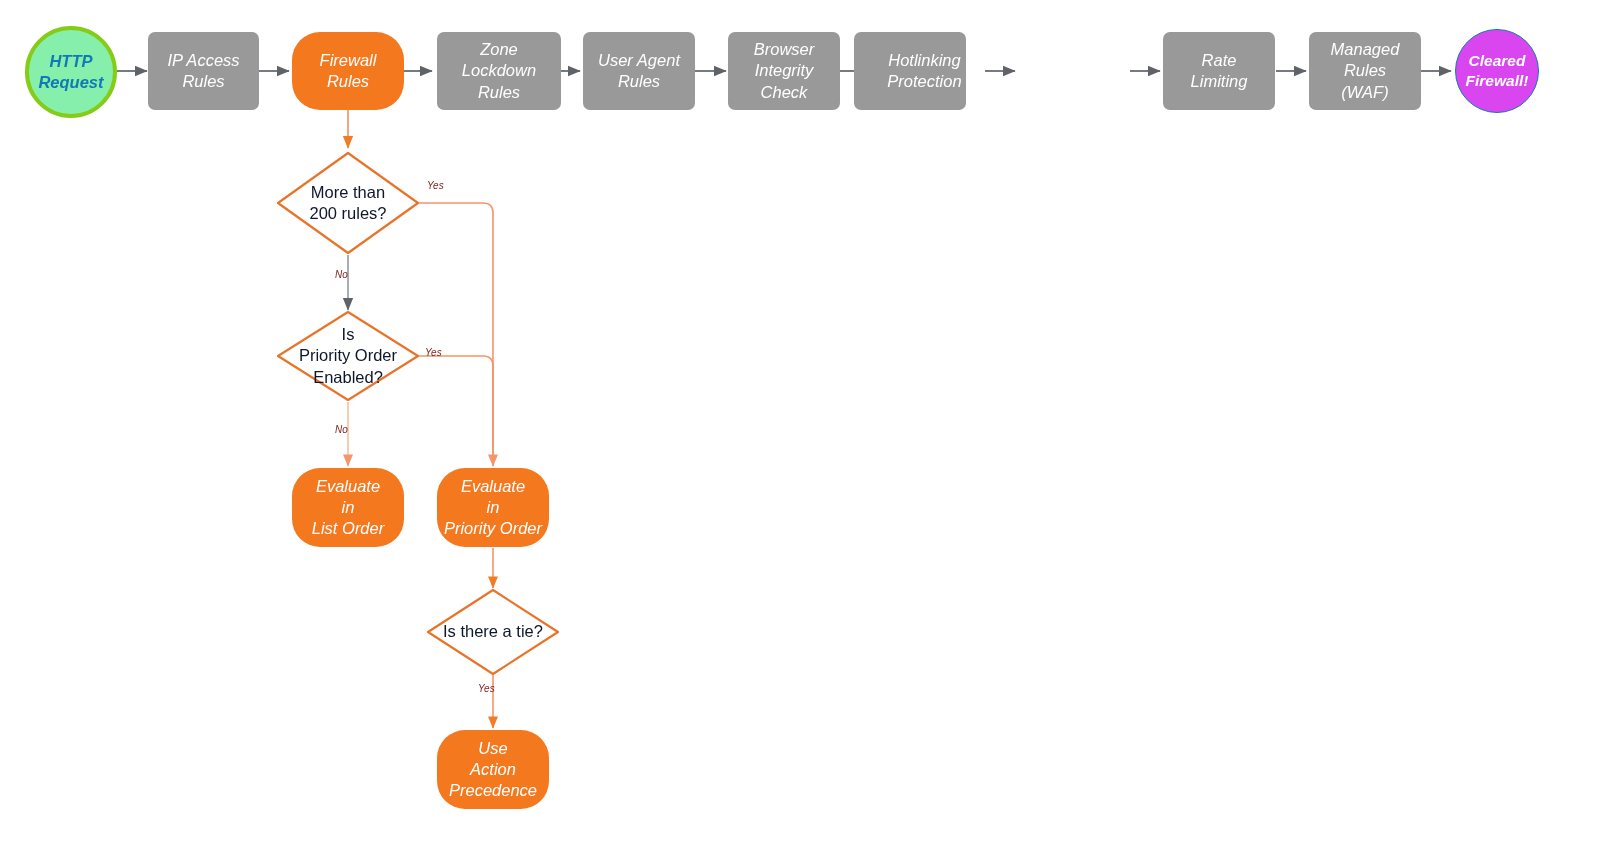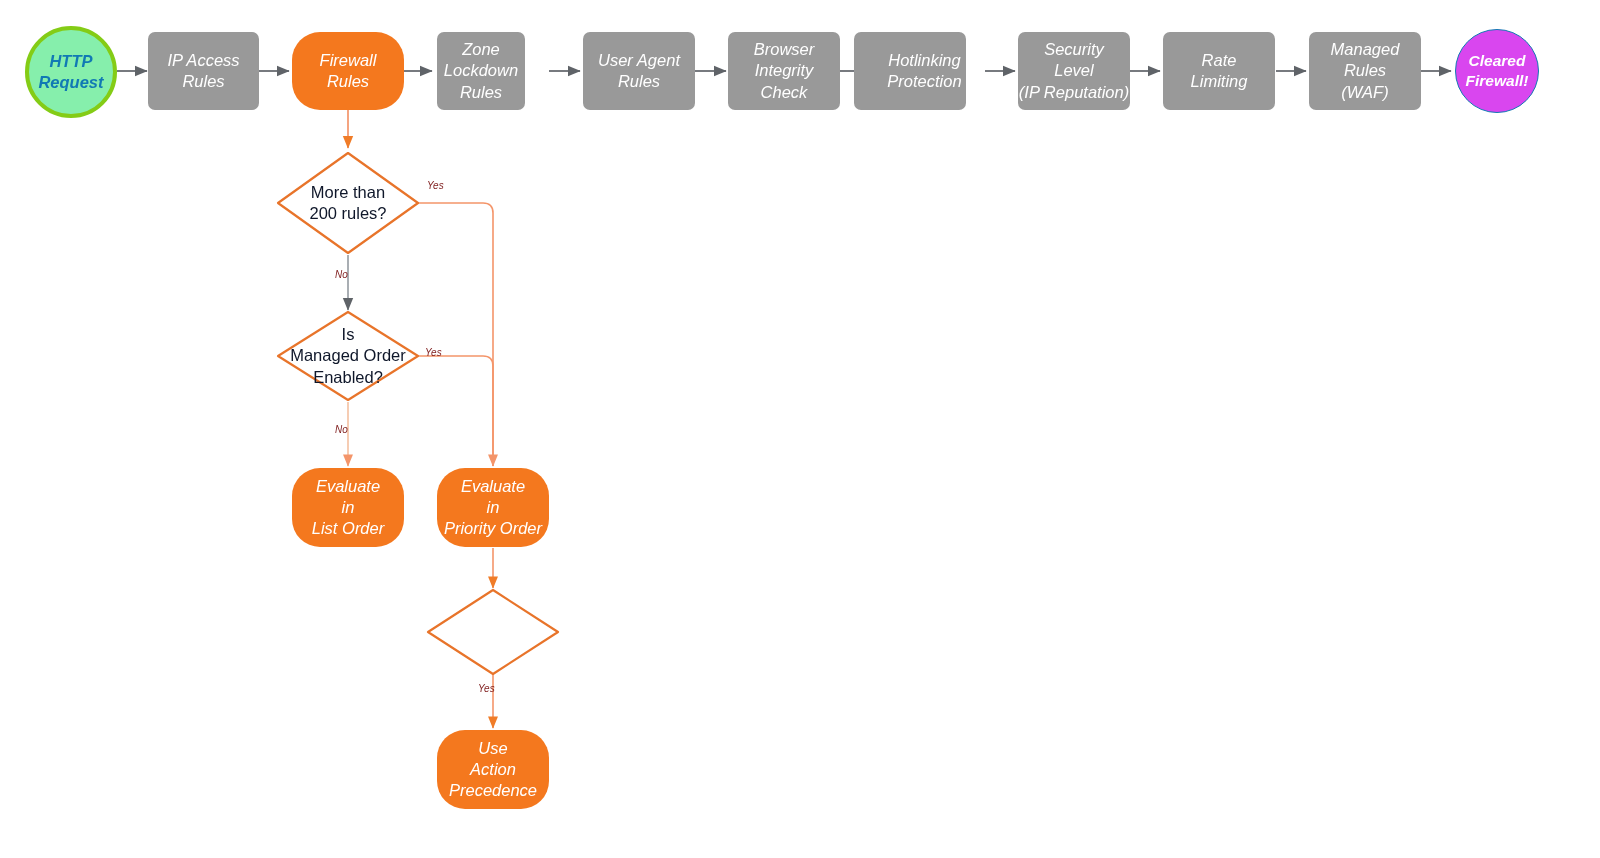--- a/index.html
+++ b/index.html
@@ -137,55 +137,53 @@
 
   <div class="node terminator term-start" style="left:25px; top:26px; width:92px; height:92px;">HTTP
 Request</div>
 
   <div class="node proc proc-gray" style="left:148px; top:32px; width:111px; height:78px;text-align:center;">IP Access
 Rules</div>
 
   <div class="node proc proc-orange" style="left:292px; top:32px; width:112px; height:78px;">Firewall
 Rules</div>
 
-  <div class="node proc proc-gray" style="left:437px; top:32px; width:88px; height:78px;">Zone
+  <div class="node proc proc-gray" style="left:437px; top:32px; width:124px; height:78px;">Zone
 Lockdown
 Rules</div>
 
   <div class="node proc proc-gray" style="left:583px; top:32px; width:112px; height:78px;">User Agent
 Rules</div>
 
   <div class="node proc proc-gray" style="left:728px; top:32px; width:112px; height:78px;">Browser
 Integrity
 Check</div>
 
   <div class="node proc proc-gray" style="left:854px; top:32px; width:112px; height:78px;padding-left:29px;">Hotlinking
 Protection</div>
 
-  <div class="node proc proc-gray" style="left:1018px; top:32px; width:112px; height:78px;">Security
-Level
-(IP Reputation)</div>
 
   <div class="node proc proc-gray" style="left:1163px; top:32px; width:112px; height:78px;">Rate
 Limiting</div>
 
   <div class="node proc proc-gray" style="left:1309px; top:32px; width:112px; height:78px;">Managed
 Rules
 (WAF)</div>
 
   <div class="node terminator term-end" style="left:1455px; top:29px; width:84px; height:84px;">Cleared
 Firewall!</div>
 
   <div class="decision-text" style="left:278px; top:173px; width:140px; height:60px;">More than
 200 rules?</div>
 
   <div class="decision-text" style="left:278px; top:322px; width:140px; height:68px;">Is
-Managed Order
+Priority Order
 Enabled?</div>
 
+  <div class="decision-text" style="left:423px; top:612px; width:140px; height:40px;">Is there a tie?</div>
 
   <div class="node proc proc-orange" style="left:292px; top:468px; width:112px; height:79px;">Evaluate
 in
 List Order</div>
 
   <div class="node proc proc-orange" style="left:437px; top:468px; width:112px; height:79px;">Evaluate
 in
 Priority Order</div>
 
   <div class="node proc proc-orange" style="left:437px; top:730px; width:112px; height:79px;">Use

